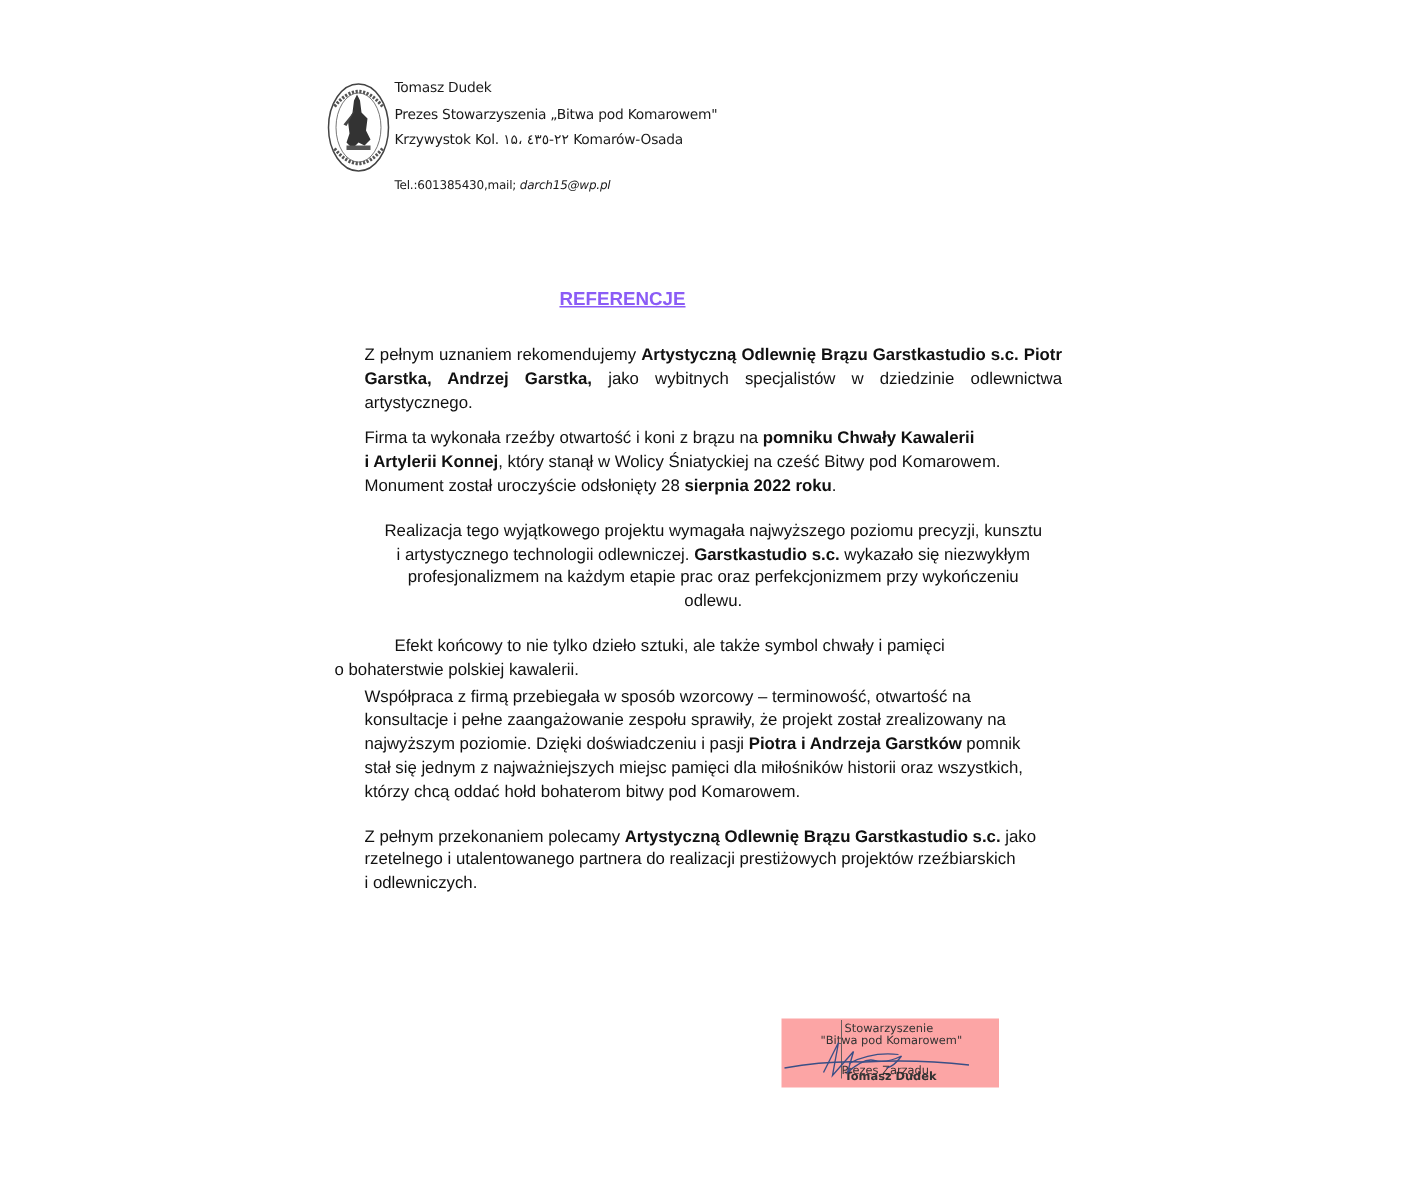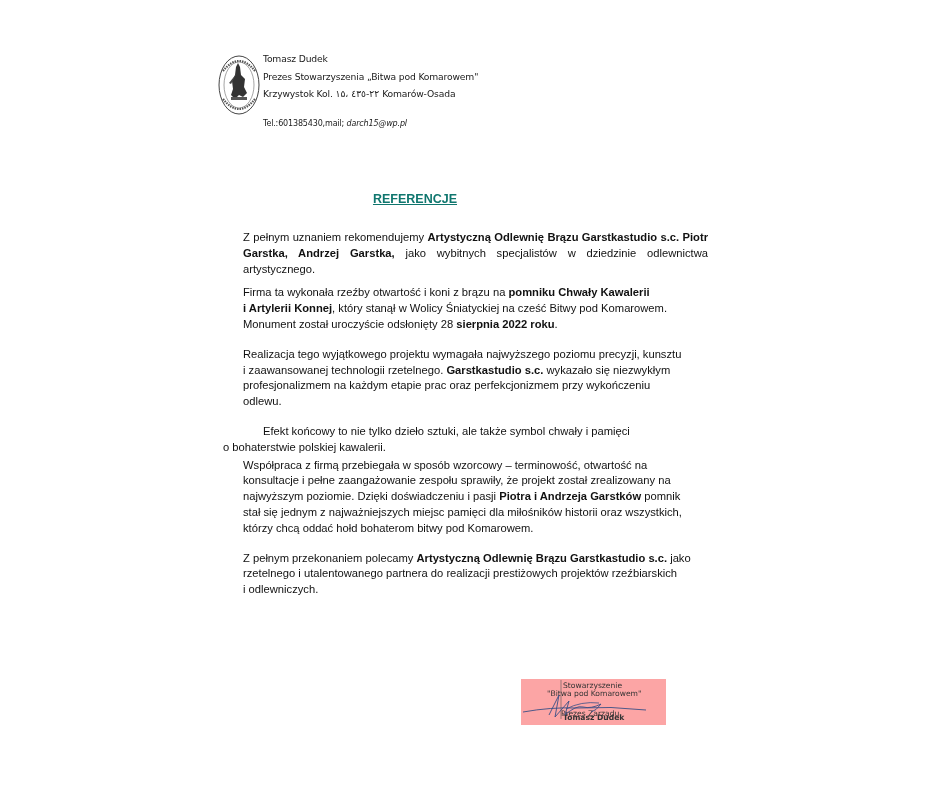--- a/index.html
+++ b/index.html
@@ -51,39 +51,39 @@
     .title {
       position: absolute;
       left: 0;
       width: 830px;
       top: 192px;
       text-align: center;
       font-family: "Liberation Sans", sans-serif;
       font-weight: bold;
       font-size: 12.5px;
       text-decoration: underline;
-      color: #0f766e;
+      color: #8b5cf6;
     }
 
     .body-text {
       position: absolute;
       left: 243px;
       top: 230px;
       width: 465px;
       font-family: "Liberation Sans", sans-serif;
       font-size: 11.2px;
       line-height: 15.8px;
       color: #111;
     }
     .body-text p {
       margin: 0;
     }
     .p1 { text-align: justify; }
     .p2 { margin-top: 8px !important; }
-    .p3 { margin-top: 14px !important; }
+    .p3 { margin-top: 14px !important; text-align: center; }
     .p4 { margin-top: 14px !important; text-indent: 20px; }
     .p5 { margin-top: 2px !important; }
     .p6 { margin-top: 14px !important; }
     .body-text b { font-weight: bold; }
 
     .signature {
       position: absolute;
       left: 521px;
       top: 679px;
       width: 145px;
@@ -125,21 +125,21 @@
   </div>
 </div>
 
 <div class="title">REFERENCJE</div>
 
 <div class="body-text">
   <p class="p1"><span>Z pełnym uznaniem rekomendujemy </span><b>Artystyczną Odlewnię Brązu Garstkastudio s.c. Piotr Garstka, Andrzej Garstka,</b><span> jako wybitnych specjalistów w dziedzinie odlewnictwa artystycznego.</span></p>
 
   <p class="p2"><span>Firma ta wykonała rzeźby otwartość i koni z brązu na </span><b>pomniku Chwały Kawalerii</b><br><b>i Artylerii Konnej</b><span>, który stanął w Wolicy Śniatyckiej na cześć Bitwy pod Komarowem.</span><br><span>Monument został uroczyście odsłonięty 28 </span><b>sierpnia 2022 roku</b><span>.</span></p>
 
-  <p class="p3"><span>Realizacja tego wyjątkowego projektu wymagała najwyższego poziomu precyzji, kunsztu</span><br><span>i zaawansowanej technologii rzetelnego. </span><b>Garstkastudio s.c.</b><span> wykazało się niezwykłym</span><br><span>profesjonalizmem na każdym etapie prac oraz perfekcjonizmem przy wykończeniu</span><br><span>odlewu.</span></p>
+  <p class="p3"><span>Realizacja tego wyjątkowego projektu wymagała najwyższego poziomu precyzji, kunsztu</span><br><span>i artystycznego technologii odlewniczej. </span><b>Garstkastudio s.c.</b><span> wykazało się niezwykłym</span><br><span>profesjonalizmem na każdym etapie prac oraz perfekcjonizmem przy wykończeniu</span><br><span>odlewu.</span></p>
 
   <p class="p4"><span>Efekt końcowy to nie tylko dzieło sztuki, ale także symbol chwały i pamięci</span><br><span style="display:inline-block;text-indent:0;margin-left:-20px;">o bohaterstwie polskiej kawalerii.</span></p>
 
   <p class="p5"><span>Współpraca z firmą przebiegała w sposób wzorcowy – terminowość, otwartość na</span><br><span>konsultacje i pełne zaangażowanie zespołu sprawiły, że projekt został zrealizowany na</span><br><span>najwyższym poziomie. Dzięki doświadczeniu i pasji </span><b>Piotra i Andrzeja Garstków</b><span> pomnik</span><br><span>stał się jednym z najważniejszych miejsc pamięci dla miłośników historii oraz wszystkich,</span><br><span>którzy chcą oddać hołd bohaterom bitwy pod Komarowem.</span></p>
 
   <p class="p6"><span>Z pełnym przekonaniem polecamy </span><b>Artystyczną Odlewnię Brązu Garstkastudio s.c.</b><span> jako</span><br><span>rzetelnego i utalentowanego partnera do realizacji prestiżowych projektów rzeźbiarskich</span><br><span>i odlewniczych.</span></p>
 </div>
 
 <div class="signature">
   <div class="sig-text" style="left:42px;top:2px;">Stowarzyszenie</div>

